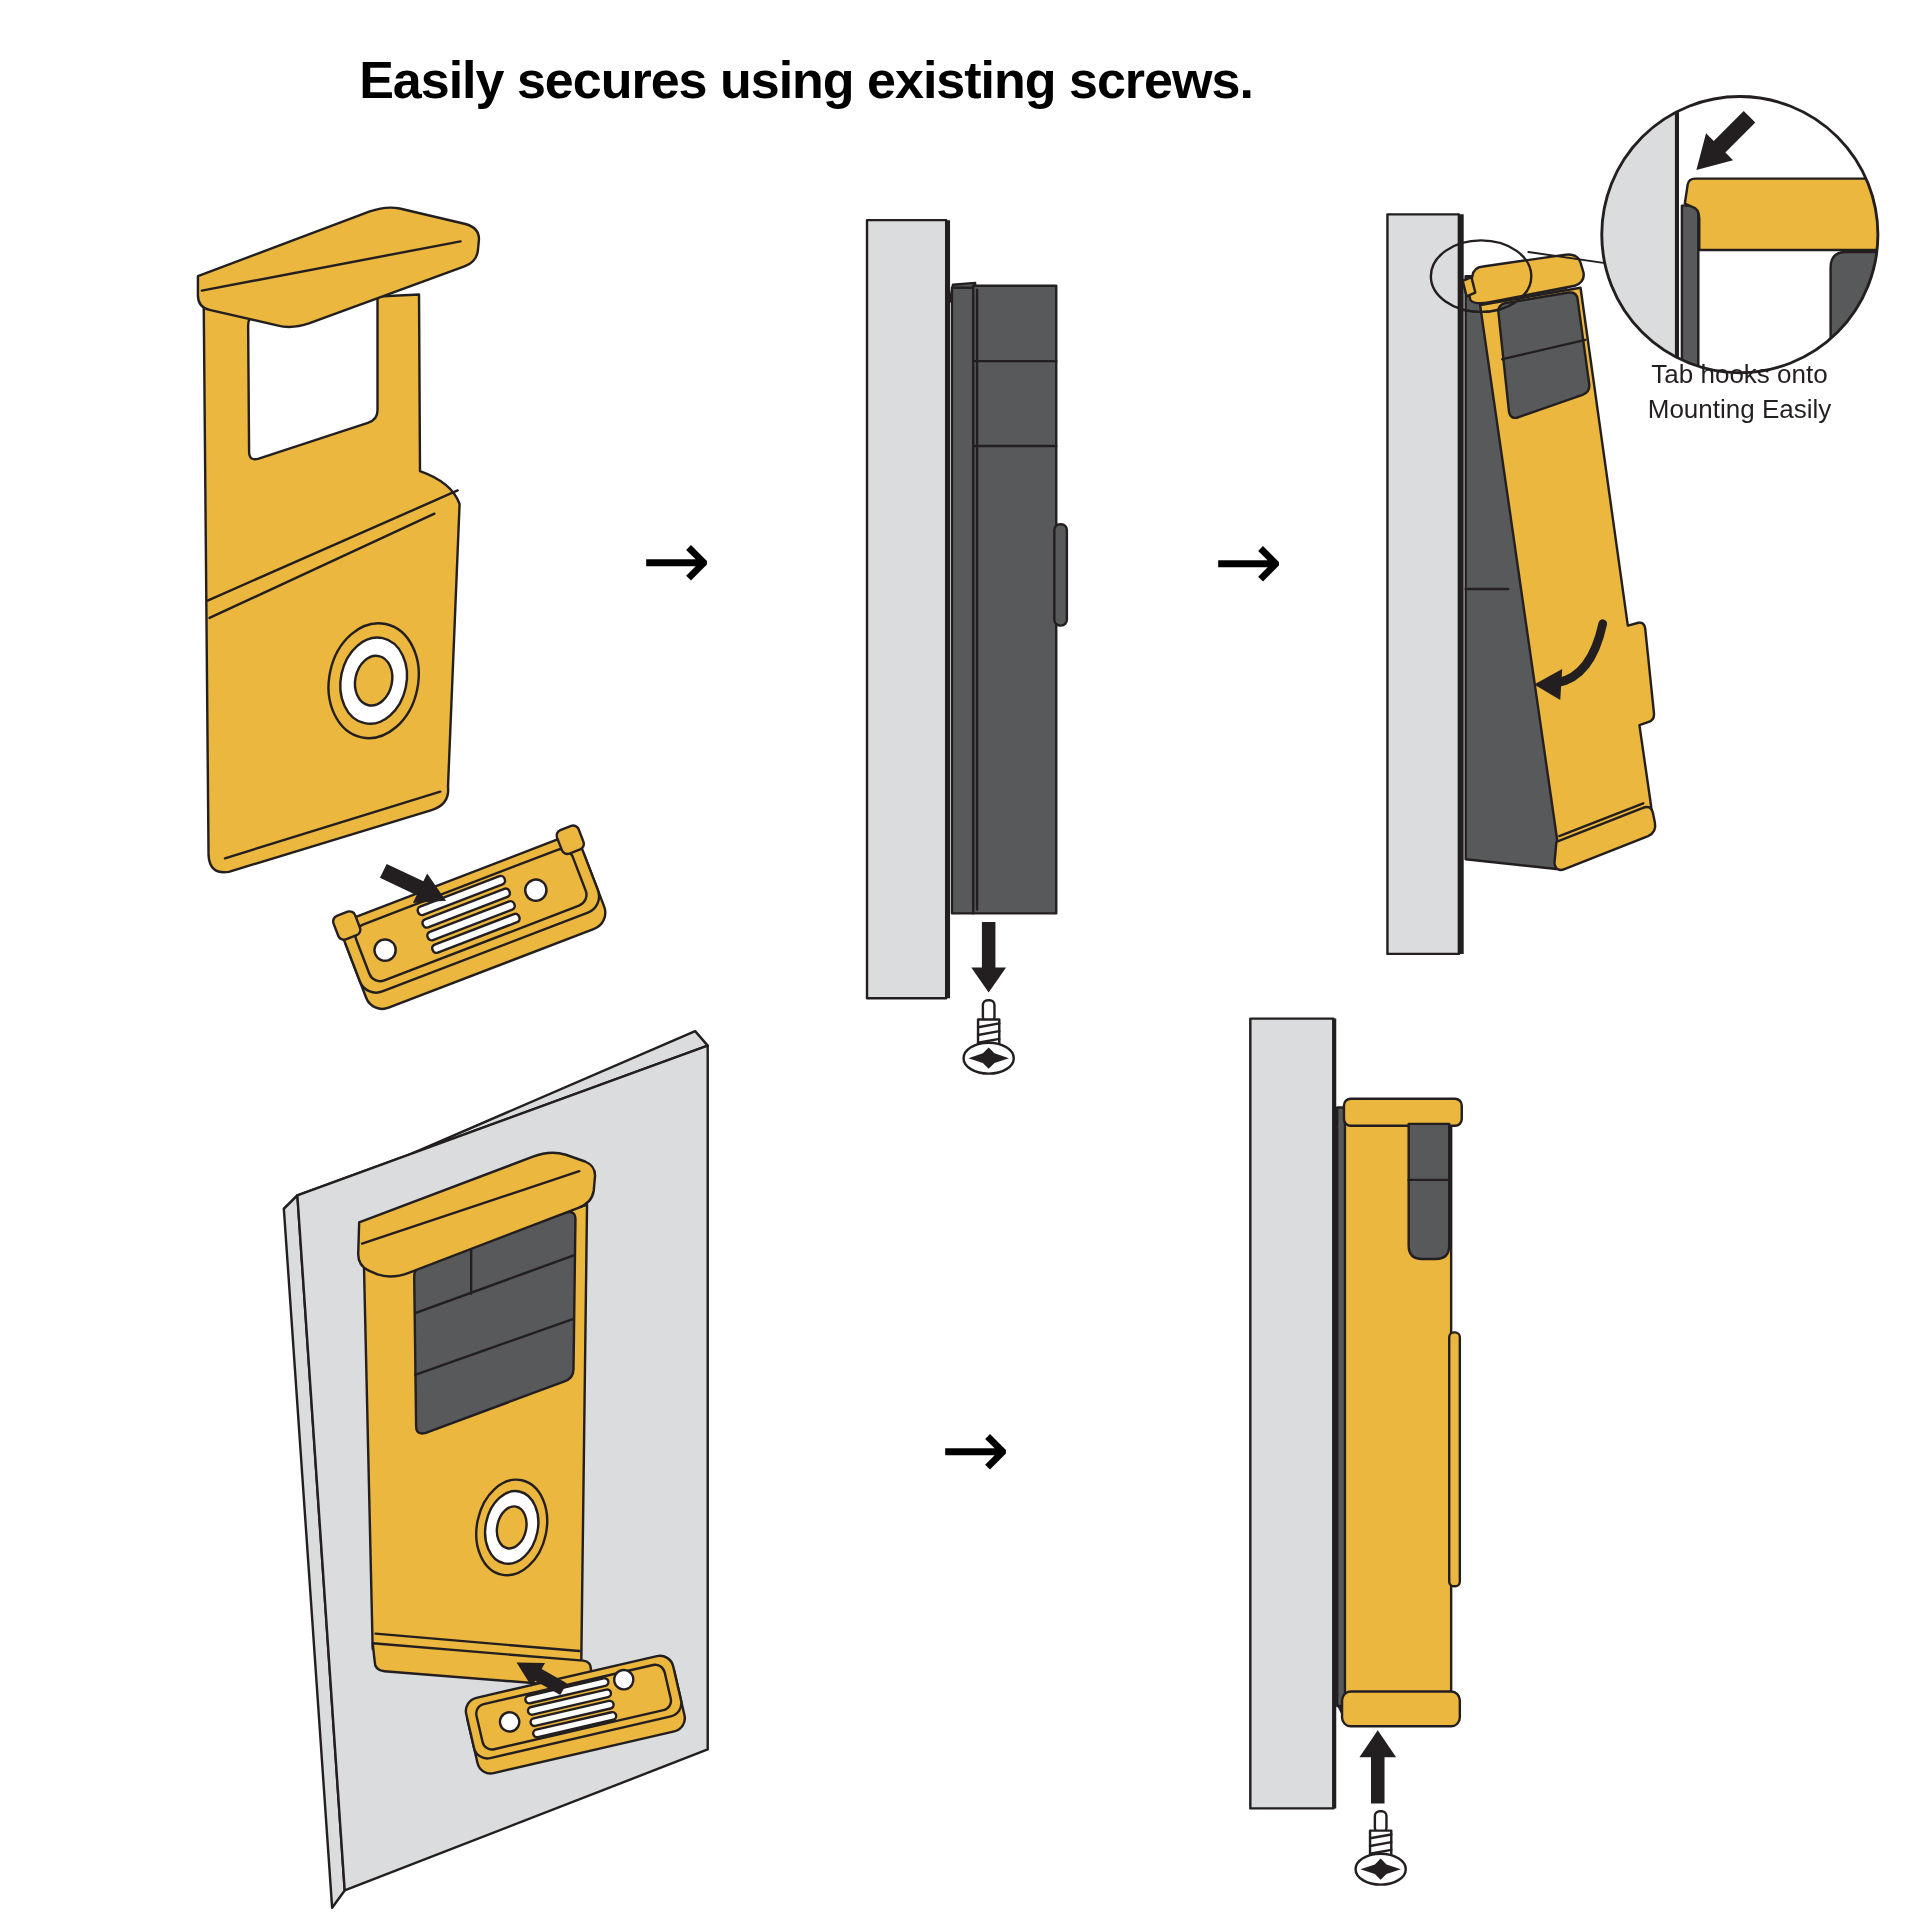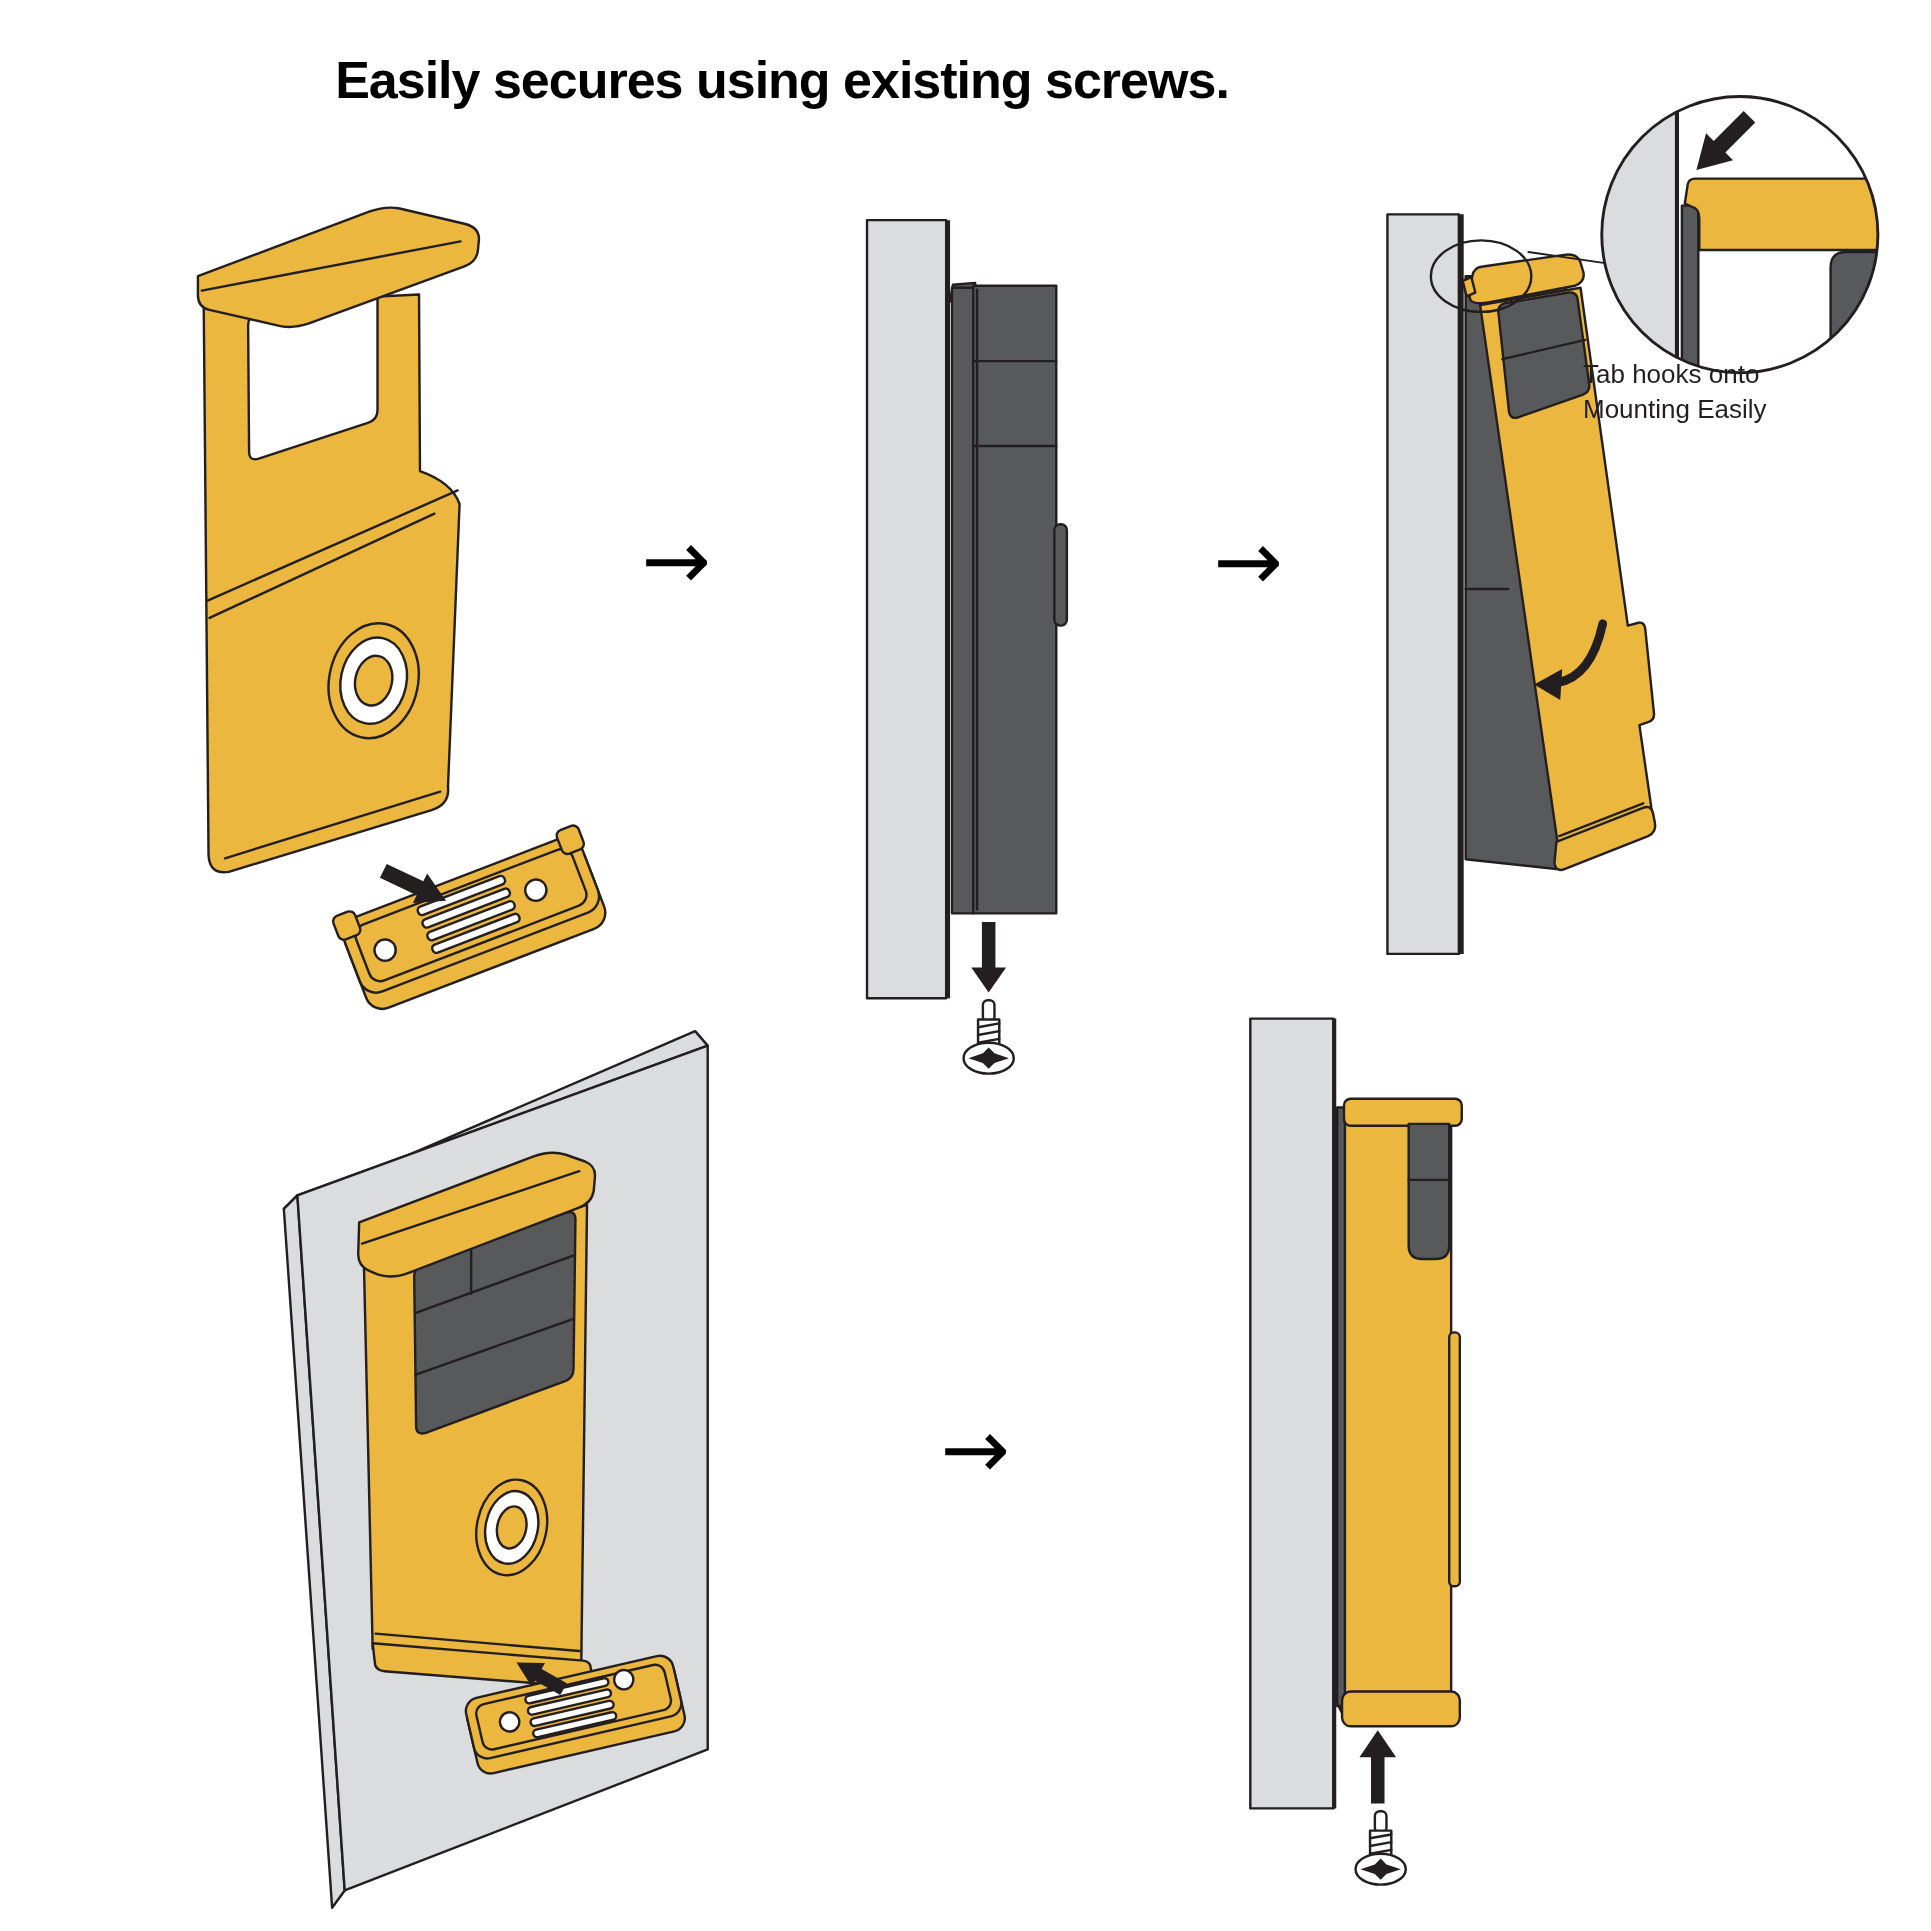--- a/index.html
+++ b/index.html
@@ -1,20 +1,20 @@
 <!DOCTYPE html>
 <html style="--cover-yellow: #ECB73E; --device-gray: #58595B; --wall-gray: #DBDCDD; --outline: #231F20; --background: #FFFFFF;"><head>
 <meta charset="utf-8">
 <style>
   html,body{margin:0;padding:0;background:#fff;}
   .stage{position:relative;width:1931px;height:1931px;background:var(--background,#fff);overflow:hidden;
          font-family:"Liberation Sans", sans-serif;}
-  .title{position:absolute;left:280px;top:50px;width:1004px;text-align:center;
+  .title{position:absolute;left:304px;top:50px;width:1004px;text-align:center;
          font-size:52px;font-weight:bold;color:#000;letter-spacing:-1px;}
-  .caption{position:absolute;left:1583px;top:357px;width:313px;text-align:left;
+  .caption{position:absolute;left:1583px;top:357px;width:313px;text-align:center;
            font-size:26px;line-height:35px;color:var(--outline,#231F20);}
   .glyph-arrow{position:absolute;width:116px;height:97px;text-align:center;
                font-family:"DejaVu Sans", sans-serif;font-size:83px;line-height:93px;color:#000;}
   svg{position:absolute;left:0;top:0;}
   .f-yellow{fill:var(--cover-yellow,#ECB73E);stroke:var(--outline,#231F20);stroke-width:2.5;stroke-linejoin:round;}
   .f-dark{fill:var(--device-gray,#58595B);stroke:var(--outline,#231F20);stroke-width:2.5;stroke-linejoin:round;}
   .f-wall{fill:var(--wall-gray,#DBDCDD);stroke:var(--outline,#231F20);stroke-width:2.5;stroke-linejoin:round;}
   .f-white{fill:#fff;stroke:var(--outline,#231F20);stroke-width:2.5;stroke-linejoin:round;}
   .ln{fill:none;stroke:var(--outline,#231F20);stroke-width:2.5;stroke-linecap:round;}
   .ln4{fill:none;stroke:var(--outline,#231F20);stroke-width:4;}

